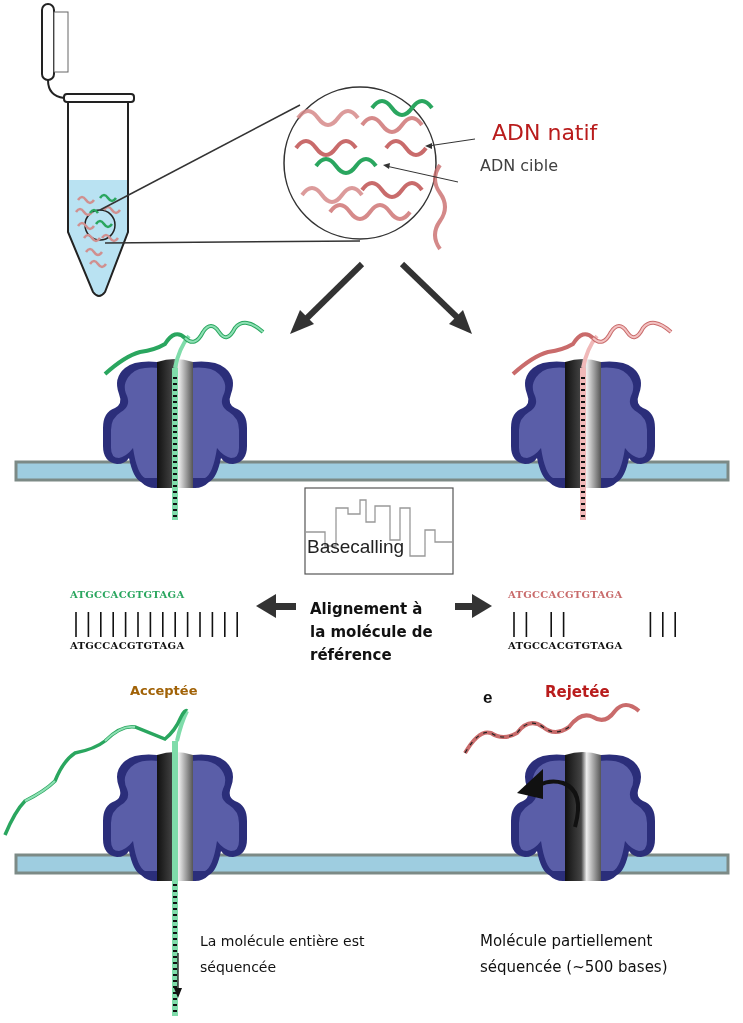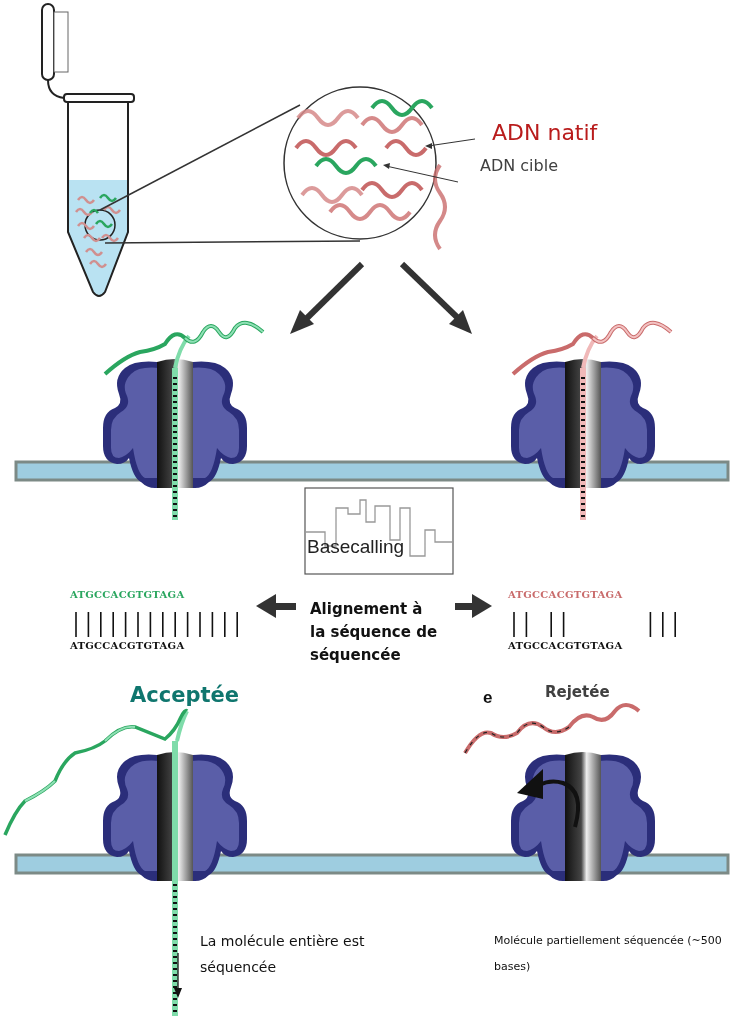--- a/index.html
+++ b/index.html
@@ -8,25 +8,25 @@
   .lbl { position: absolute; white-space: nowrap; }
   .lbl-native { left: 492px; top: 120px; font-size: 22px; color: #b91c1c; font-family: "DejaVu Sans", sans-serif; }
   .lbl-target { left: 480px; top: 156px; font-size: 16px; color: #404040; }
   .basecall { left: 307px; top: 536px; font-size: 19px; color: #222; font-family: "Liberation Sans", sans-serif; }
   .seq { font-family: "DejaVu Serif", serif; font-weight: bold; font-size: 10px; letter-spacing: 0.3px; }
   .seq-green { left: 70px; top: 589px; color: #2aa65f; }
   .seq-ref-l { left: 70px; top: 640px; color: #111; }
   .seq-red { left: 508px; top: 589px; color: #c96b6b; }
   .seq-ref-r { left: 508px; top: 640px; color: #111; }
   .align-title { left: 310px; top: 598px; font-size: 15px; font-weight: bold; line-height: 23px; color: #111; white-space: normal; width: 130px; }
-  .accepted { left: 130px; top: 683px; font-size: 21px; font-weight: bold; color: #0f766e; text-align: right; }
-  .rejected { left: 545px; top: 683px; font-size: 15px; font-weight: bold; color: #404040; text-align: right; }
+  .accepted { left: 130px; top: 683px; font-size: 13px; font-weight: bold; color: #a16207; text-align: right; }
+  .rejected { left: 545px; top: 683px; font-size: 15px; font-weight: bold; color: #b91c1c; text-align: right; }
   .panel-e { left: 483px; top: 688px; font-size: 17px; font-weight: bold; color: #111; font-family: "Liberation Sans", sans-serif; }
   .cap-left { left: 200px; top: 928px; font-size: 14px; line-height: 26px; color: #111; white-space: normal; width: 200px; }
-  .cap-right { left: 480px; top: 928px; font-size: 11px; line-height: 26px; color: #111; white-space: normal; width: 240px; margin-left: 14px; }
+  .cap-right { left: 480px; top: 928px; font-size: 15px; line-height: 26px; color: #111; white-space: normal; width: 240px; }
 </style>
 </head>
 <body>
 
 <svg class="main" width="743" height="1023" viewBox="0 0 743 1023">
   <defs>
     <linearGradient id="channel" x1="0" x2="1" y1="0" y2="0">
       <stop offset="0" stop-color="#111"></stop>
       <stop offset="0.45" stop-color="#444"></stop>
       <stop offset="0.6" stop-color="#eee"></stop>
@@ -187,20 +187,20 @@
 
 <div class="lbl lbl-native">ADN natif</div>
 <div class="lbl lbl-target">ADN cible</div>
 <div class="lbl basecall">Basecalling</div>
 
 <div class="lbl seq seq-green">ATGCCACGTGTAGA</div>
 <div class="lbl seq seq-ref-l">ATGCCACGTGTAGA</div>
 <div class="lbl seq seq-red">ATGCCACGTGTAGA</div>
 <div class="lbl seq seq-ref-r">ATGCCACGTGTAGA</div>
 
-<div class="lbl align-title">Alignement à la séquence de séquencée</div>
+<div class="lbl align-title">Alignement à la molécule de référence</div>
 
 <div class="lbl accepted">Acceptée</div>
 <div class="lbl rejected">Rejetée</div>
 <div class="lbl panel-e">e</div>
 
 <div class="lbl cap-left">La molécule entière est séquencée</div>
 <div class="lbl cap-right">Molécule partiellement séquencée (~500 bases)</div>
 
 </body></html>

